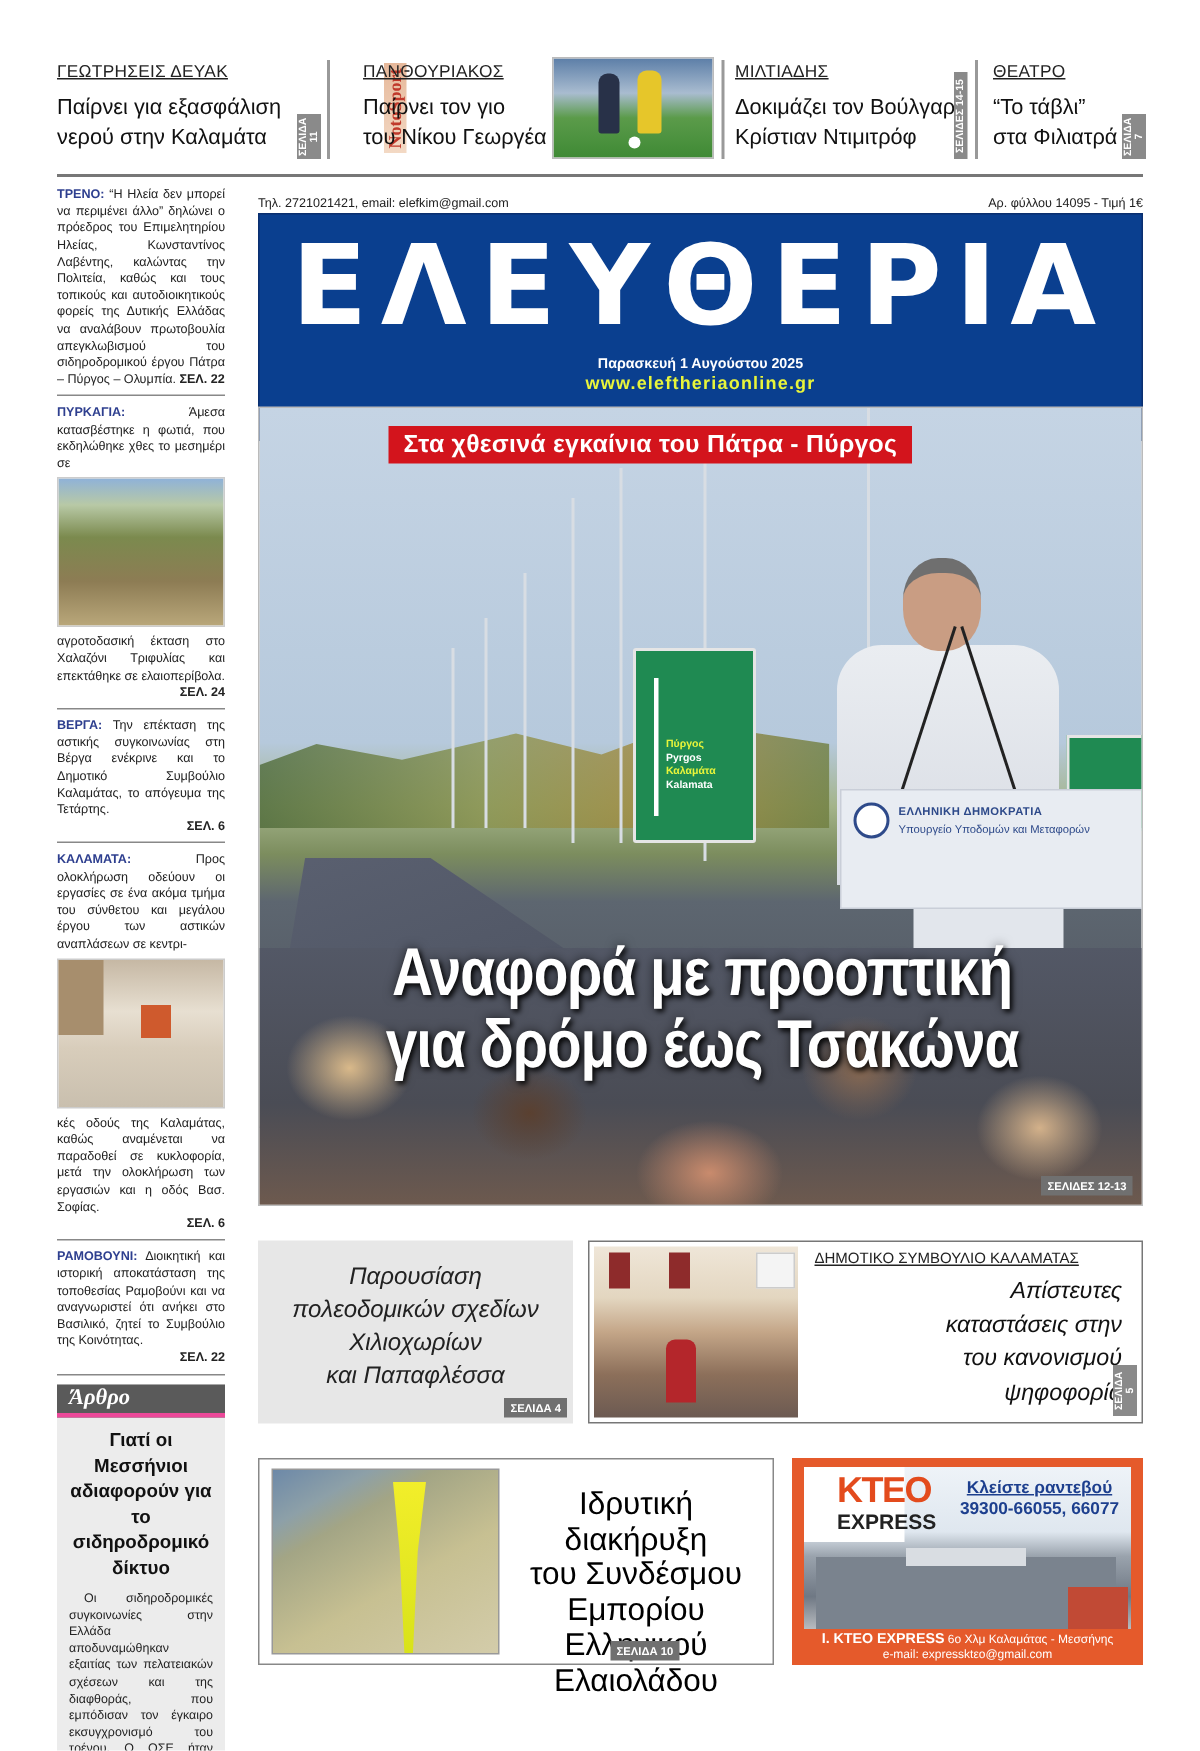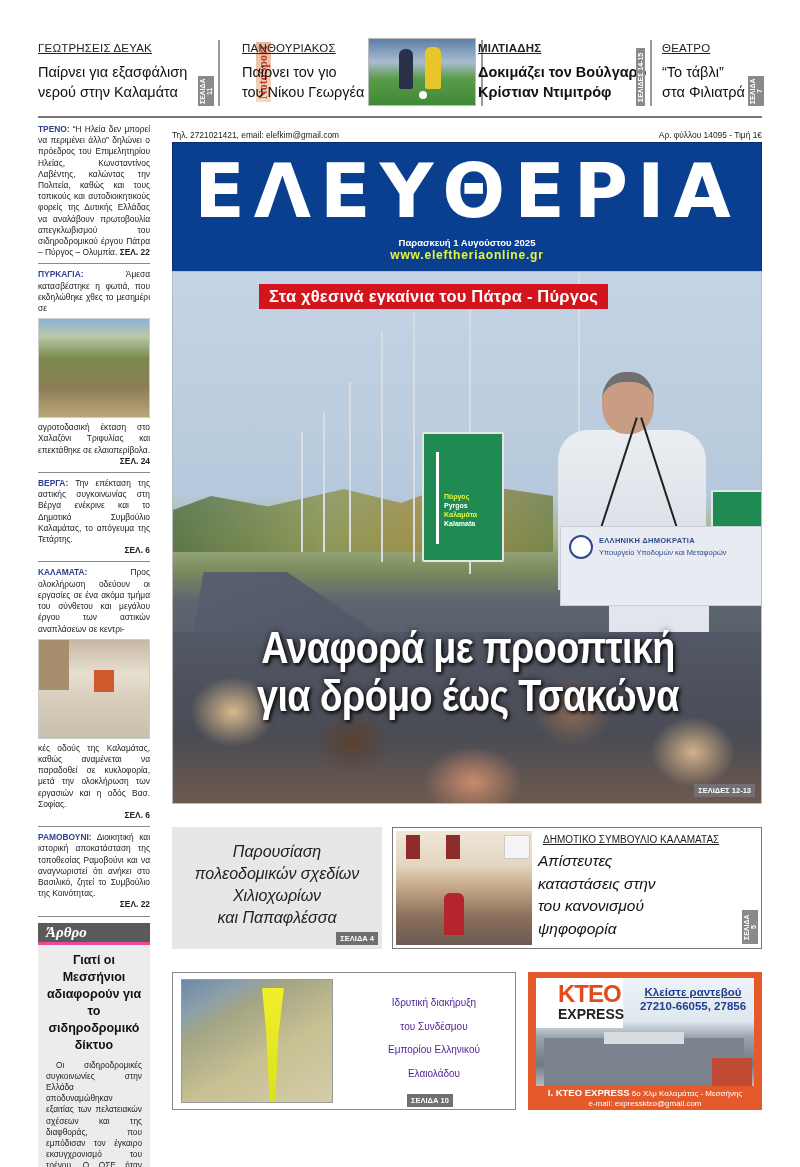--- a/index.html
+++ b/index.html
@@ -81,33 +81,33 @@
   .box-urban .txt { position: absolute; left: 0; top: 14px; width: 210px; text-align: center; font-style: italic; font-size: 16px; line-height: 22px; color: #222; }
   .box-urban .pageref { right: 4px; bottom: 4px; }
 
   .box-council { position: absolute; left: 392px; top: 827px; width: 370px; height: 122px; border: 1.5px solid #777; }
   .council-img { position: absolute; left: 3px; top: 3px; width: 136px; height: 114px; overflow: hidden;
     background: linear-gradient(180deg, #efe6d8 0%, #e3d6c0 30%, #c4a688 50%, #8c6f5a 75%, #6c5a52 100%); }
   .council-img .red { position: absolute; left: 48px; top: 62px; width: 20px; height: 42px; background: #b4262b; border-radius: 6px 6px 0 0; }
   .council-img .win { position: absolute; top: 4px; width: 14px; height: 24px; background: #8e2b2b; }
   .council-img .screen { position: absolute; left: 108px; top: 4px; width: 26px; height: 24px; background: #f4f4f4; border: 1px solid #ccc; }
   .box-council .kicker { position: absolute; left: 150px; top: 6px; font-size: 10px; text-decoration: underline; color: #222; }
-  .box-council .txt { position: absolute; left: 145px; top: 22px; width: 210px; text-align: left; font-style: italic; font-size: 15.5px; line-height: 22.5px; color: #111; }
+  .box-council .txt { position: absolute; left: 145px; top: 22px; width: 210px; text-align: right; font-style: italic; font-size: 15.5px; line-height: 22.5px; color: #111; }
   .box-council .vtag { right: 3px; bottom: 4px; height: 34px; }
 
   .box-oil { position: absolute; left: 172px; top: 972px; width: 344px; height: 138px; border: 1.5px solid #888; }
   .oil-img { position: absolute; left: 8px; top: 6px; width: 152px; height: 124px; overflow: hidden; border: 1px solid #999;
     background: linear-gradient(150deg, #6d89a8 0%, #8da0a8 18%, #a3a585 30%, #c7c092 60%, #d3ccaa 100%); }
   .oil-img .stream { position: absolute; left: 80px; top: 8px; width: 22px; height: 116px; background: linear-gradient(180deg, #f2ee2a, #d8e21a); clip-path: polygon(0 0, 100% 0, 75% 40%, 60% 100%, 35% 100%, 20% 40%); }
-  .box-oil .txt { position: absolute; left: 176px; top: 18px; width: 170px; text-align: center; font-size: 10px; line-height: 23.5px; color: #4c1d95; }
+  .box-oil .txt { position: absolute; left: 166px; top: 18px; width: 170px; text-align: center; font-size: 21px; line-height: 23.5px; color: #000000; }
   .box-oil .pageref { right: auto; left: 234px; bottom: 2px; }
 
   .ad-kteo { position: absolute; left: 528px; top: 972px; width: 234px; height: 138px; background: #e55a2b; }
   .ad-inner { position: absolute; left: 8px; top: 6px; width: 218px; height: 108px; background: linear-gradient(180deg, #eef3f8 0%, #dfe7ef 40%, #9aa3ad 55%, #6f7884 80%, #b8bcc0 100%); overflow: hidden; }
-  .ad-logo { position: absolute; left: 0; top: 0; width: 87px; height: 50px; background: #fff; }
+  .ad-logo { position: absolute; left: 0; top: 0; width: 67px; height: 50px; background: #fff; }
   .ad-logo .k { position: absolute; left: 22px; top: 2px; font-size: 24px; font-weight: bold; color: #e34b1d; letter-spacing: -1px; }
   .ad-logo .e { position: absolute; left: 22px; top: 28px; font-size: 14px; font-weight: bold; color: #222; }
   .ad-cta { position: absolute; left: 96px; top: 8px; width: 122px; text-align: center; }
   .ad-cta .c1 { font-weight: bold; font-size: 11.5px; color: #1d3f8e; text-decoration: underline; }
   .ad-cta .c2 { font-weight: bold; font-size: 11.5px; color: #1d3f8e; margin-top: 2px; }
   .ad-bldg { position: absolute; left: 8px; top: 60px; width: 200px; height: 48px; background: #7a838e; }
   .ad-bldg .sign { position: absolute; left: 60px; top: -6px; width: 80px; height: 12px; background: #d9dde2; }
   .ad-bldg .red { position: absolute; right: -8px; top: 20px; width: 40px; height: 28px; background: #c14a35; }
   .ad-foot { position: absolute; left: 8px; top: 116px; width: 218px; text-align: center; color: #fff; font-size: 8px; line-height: 10px; }
   .ad-foot b { font-size: 9.5px; }
@@ -133,21 +133,21 @@
       <div>Παίρνει τον γιο</div>
         <div>του Νίκου Γεωργέα</div>
     </div>
   </div>
   <div class="teaser-photo">
     <div class="p1"></div>
       <div class="p2"></div>
       <div class="ball"></div>
   </div>
   <div class="vsep" style="left:443px;"></div>
-  <div class="teaser" style="left:440px;font-weight:bold;">
+  <div class="teaser" style="left:452px;">
     <div class="kicker">ΜΙΛΤΙΑΔΗΣ</div>
     <div class="headline">
       <div>Δοκιμάζει τον Βούλγαρο</div>
         <div>Κρίστιαν Ντιμιτρόφ</div>
     </div>
   </div>
   <div class="vtag" style="left:598px; top:10px; height:58px;">ΣΕΛΙΔΕΣ 14-15</div>
   <div class="vsep" style="left:612px;"></div>
   <div class="teaser" style="left:624px;">
     <div class="kicker">ΘΕΑΤΡΟ</div>
@@ -313,20 +313,20 @@
     <div class="ad-bldg">
       <div class="sign"></div>
         <div class="red"></div>
     </div>
     <div class="ad-logo">
       <div class="k">ΚΤΕΟ</div>
       <div class="e">EXPRESS</div>
     </div>
     <div class="ad-cta">
       <div class="c1">Κλείστε ραντεβού</div>
-      <div class="c2">27210-66055, 27856</div>
+      <div class="c2">39300-66055, 66077</div>
     </div>
   </div>
   <div class="ad-foot">
     <div><b>Ι. ΚΤΕΟ EXPRESS</b><span> 6ο Χλμ Καλαμάτας - Μεσσήνης</span></div>
     <div>e-mail: expressktεο@gmail.com</div>
   </div>
 </div>
 
 </body></html>

